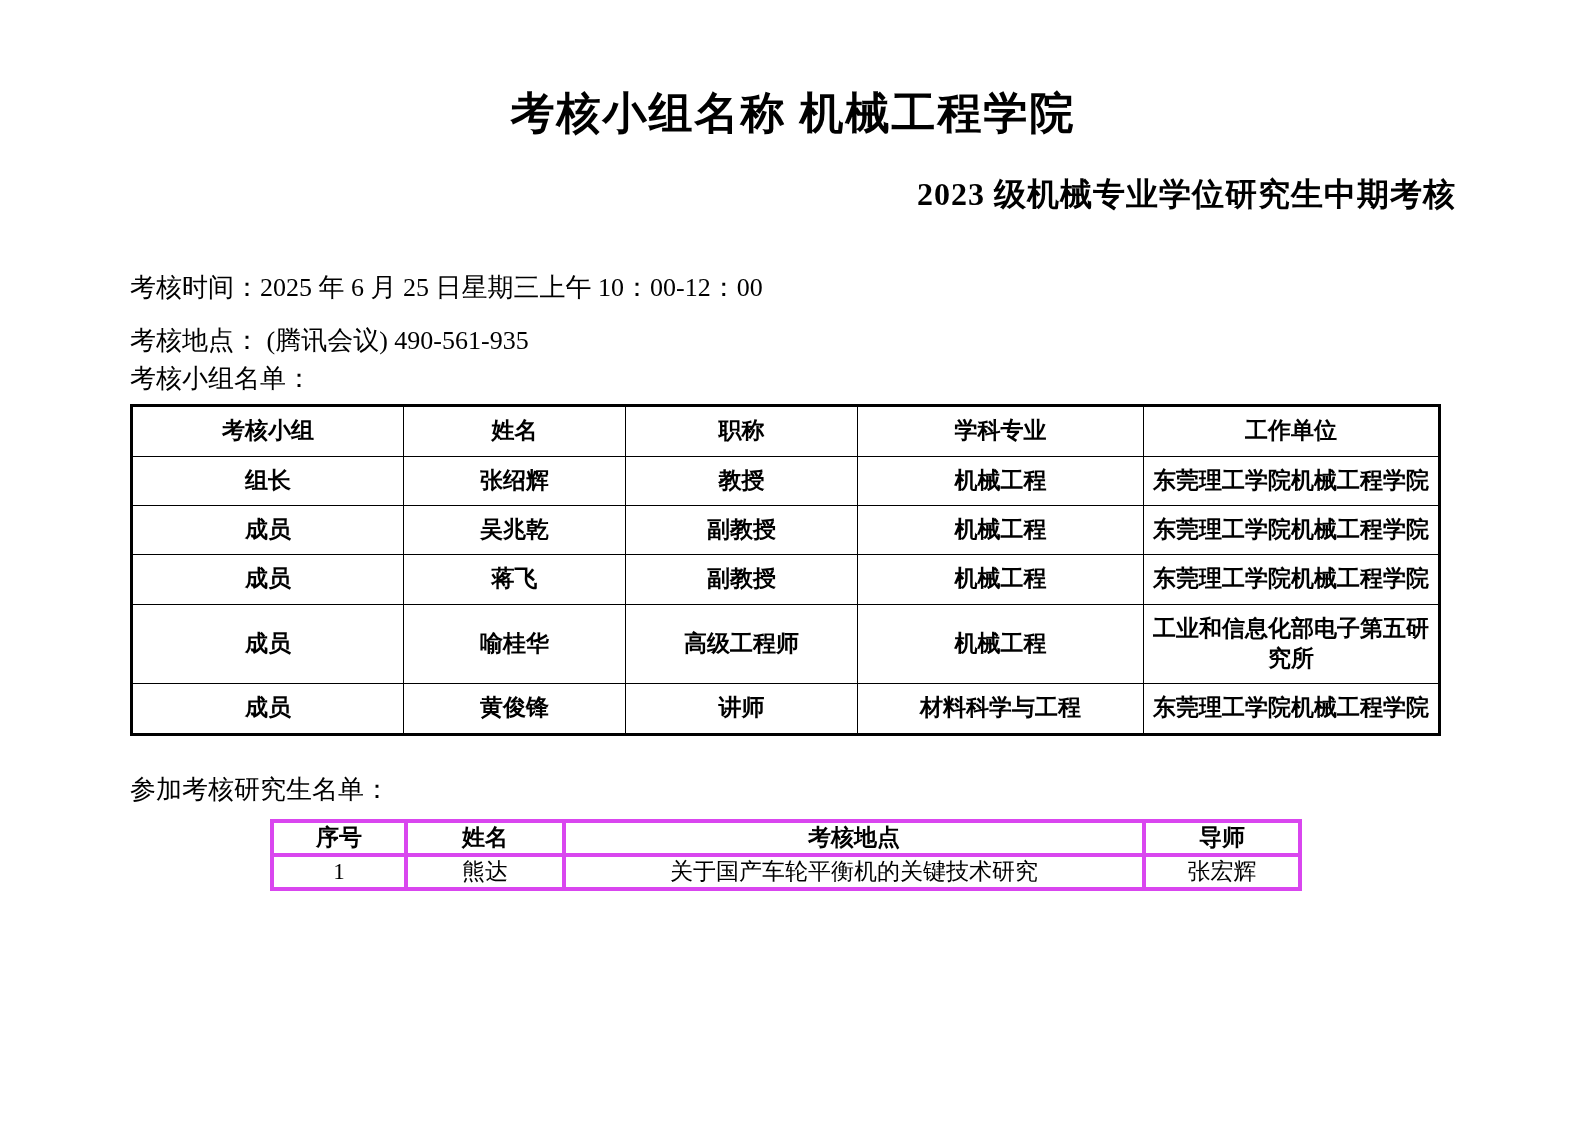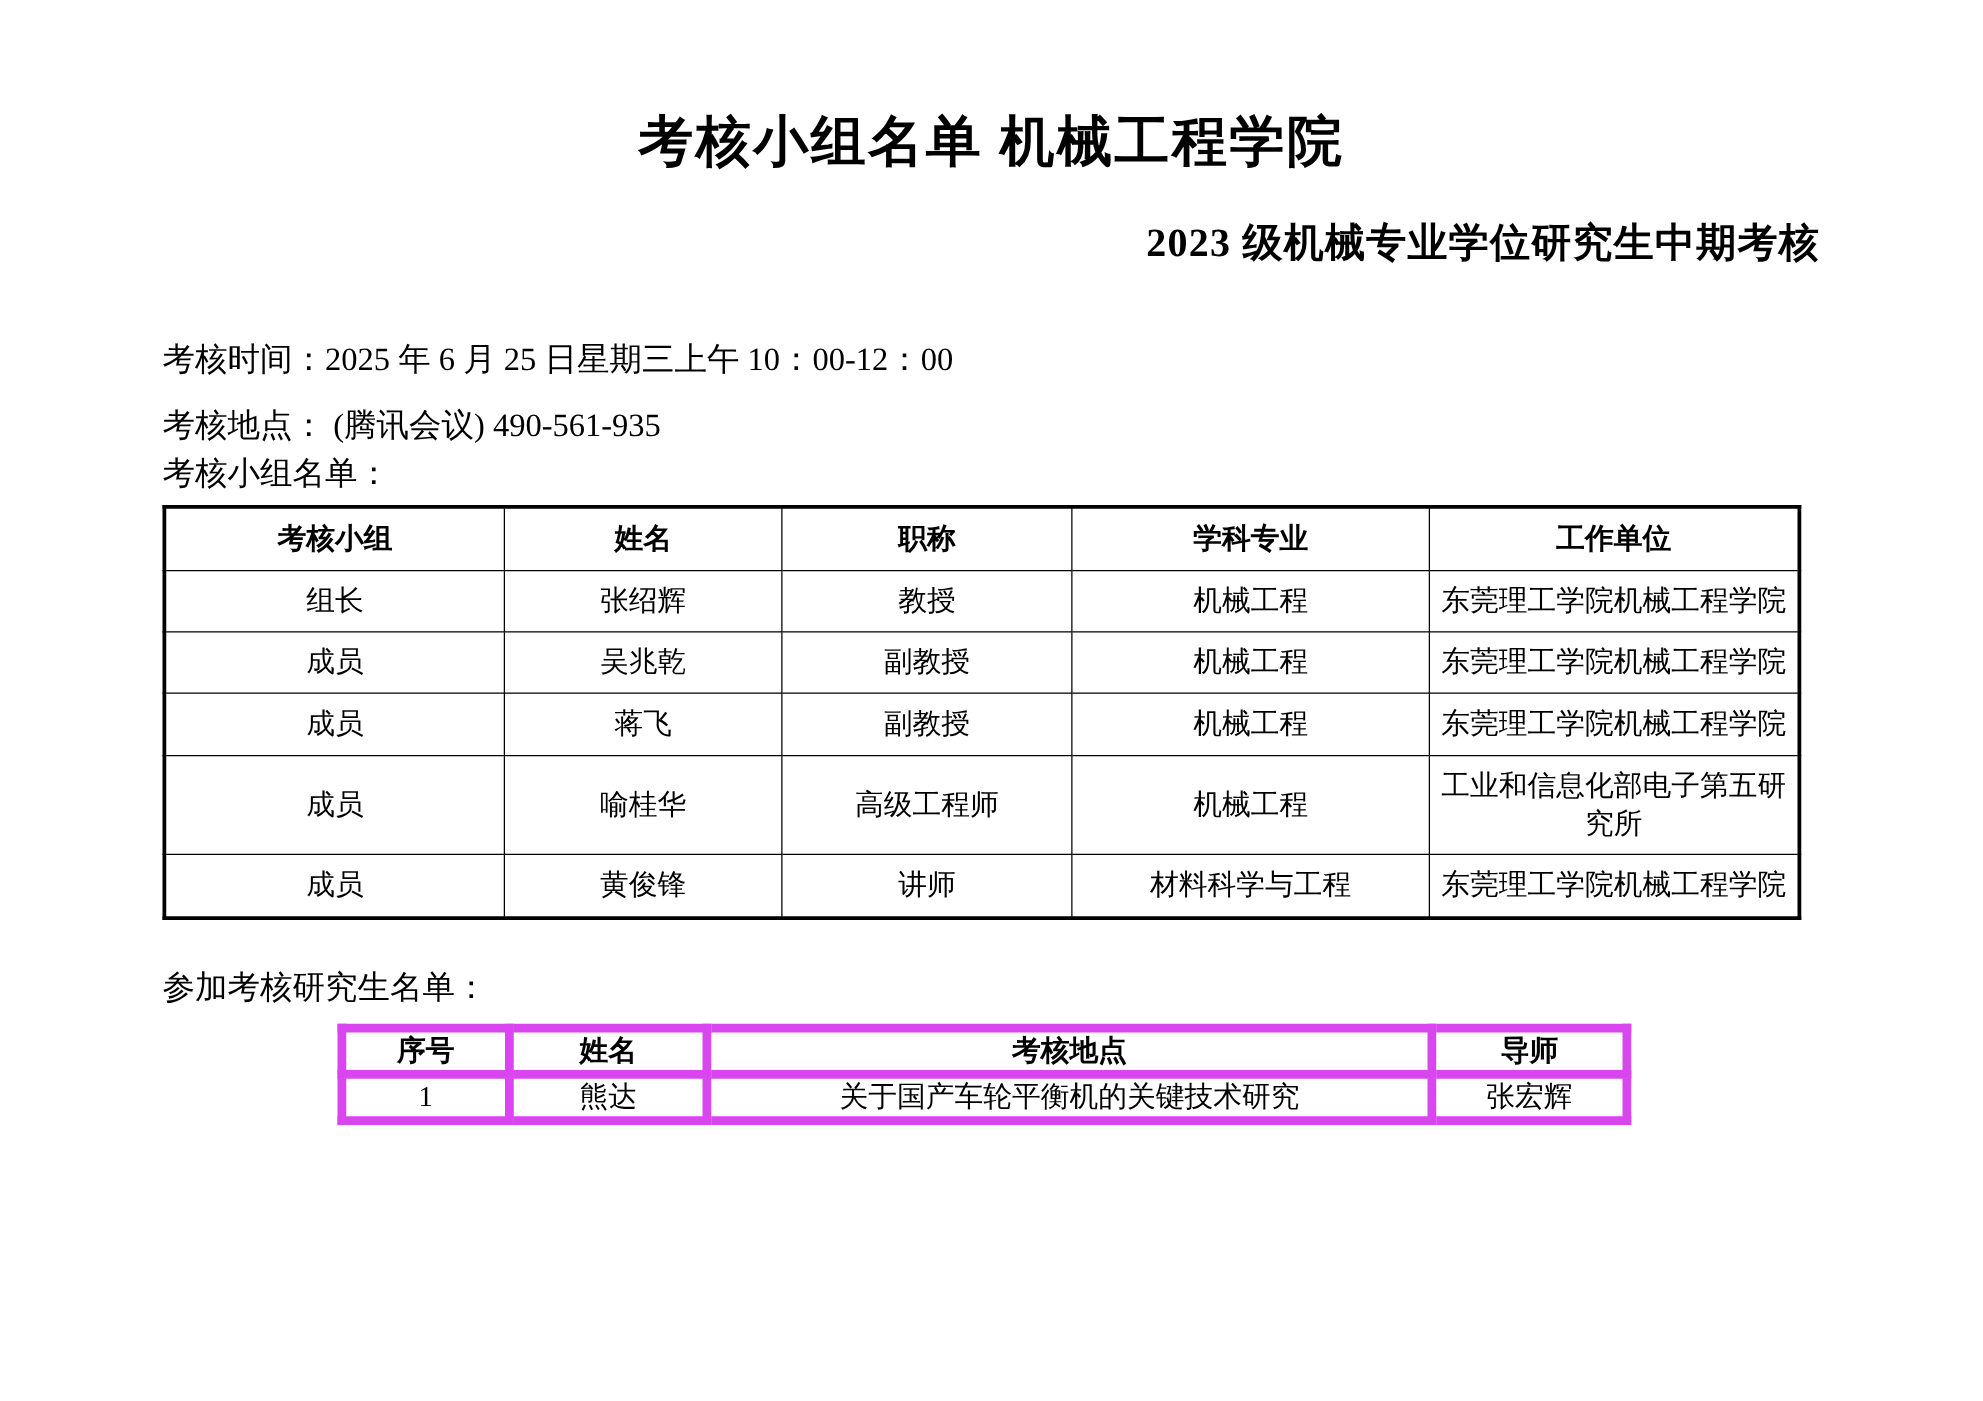--- a/index.html
+++ b/index.html
@@ -59,20 +59,21 @@
     margin-left: 0;
     border: 3px solid #000;
     padding-left: 29px;
   }
   .group-table th, .group-table td {
     border: 1px solid #000;
     text-align: center;
     font-size: 23px;
     padding: 9px 4px;
     line-height: 1.32;
+    font-weight: bold;
   }
   .group-table th {
     font-weight: bold;
     height: 30px;
   }
   .group-table td {
     height: 30px;
   }
   .col-a { width: 272px; }
   .col-b { width: 222px; }
@@ -84,38 +85,38 @@
     font-size: 26px;
     margin-top: 36px;
     margin-bottom: 12px;
   }
   .students-table {
     width: 1028px;
     margin-left: 140px;
     border: 2px solid #000;
   }
   .students-table th, .students-table td {
-    border: 7px solid #d946ef;
+    border: 4px solid #d946ef;
     text-align: center;
     font-size: 23px;
     padding: 0 4px;
     line-height: 1.32;
   }
   .students-table th { font-weight: bold; }
   .s-col-a { width: 134px; }
   .s-col-b { width: 158px; }
   .s-col-c { width: 580px; }
   .s-col-d { width: 156px; }
 </style>
 </head>
 <body>
 
 <div class="page">
 
-  <div class="title-main">考核小组名单  机械工程学院</div>
+  <div class="title-main">考核小组名称  机械工程学院</div>
   <div class="title-sub">2023 级机械专业学位研究生中期考核</div>
 
   <div class="meta-block">
     <div class="meta-line">考核时间：2025 年 6 月 25 日星期三上午 10：00-12：00</div>
     <div class="meta-line tight">考核地点： (腾讯会议) 490-561-935</div>
     <div class="meta-line tight">考核小组名单：</div>
   </div>
 
   <table class="group-table">
     <colgroup>

